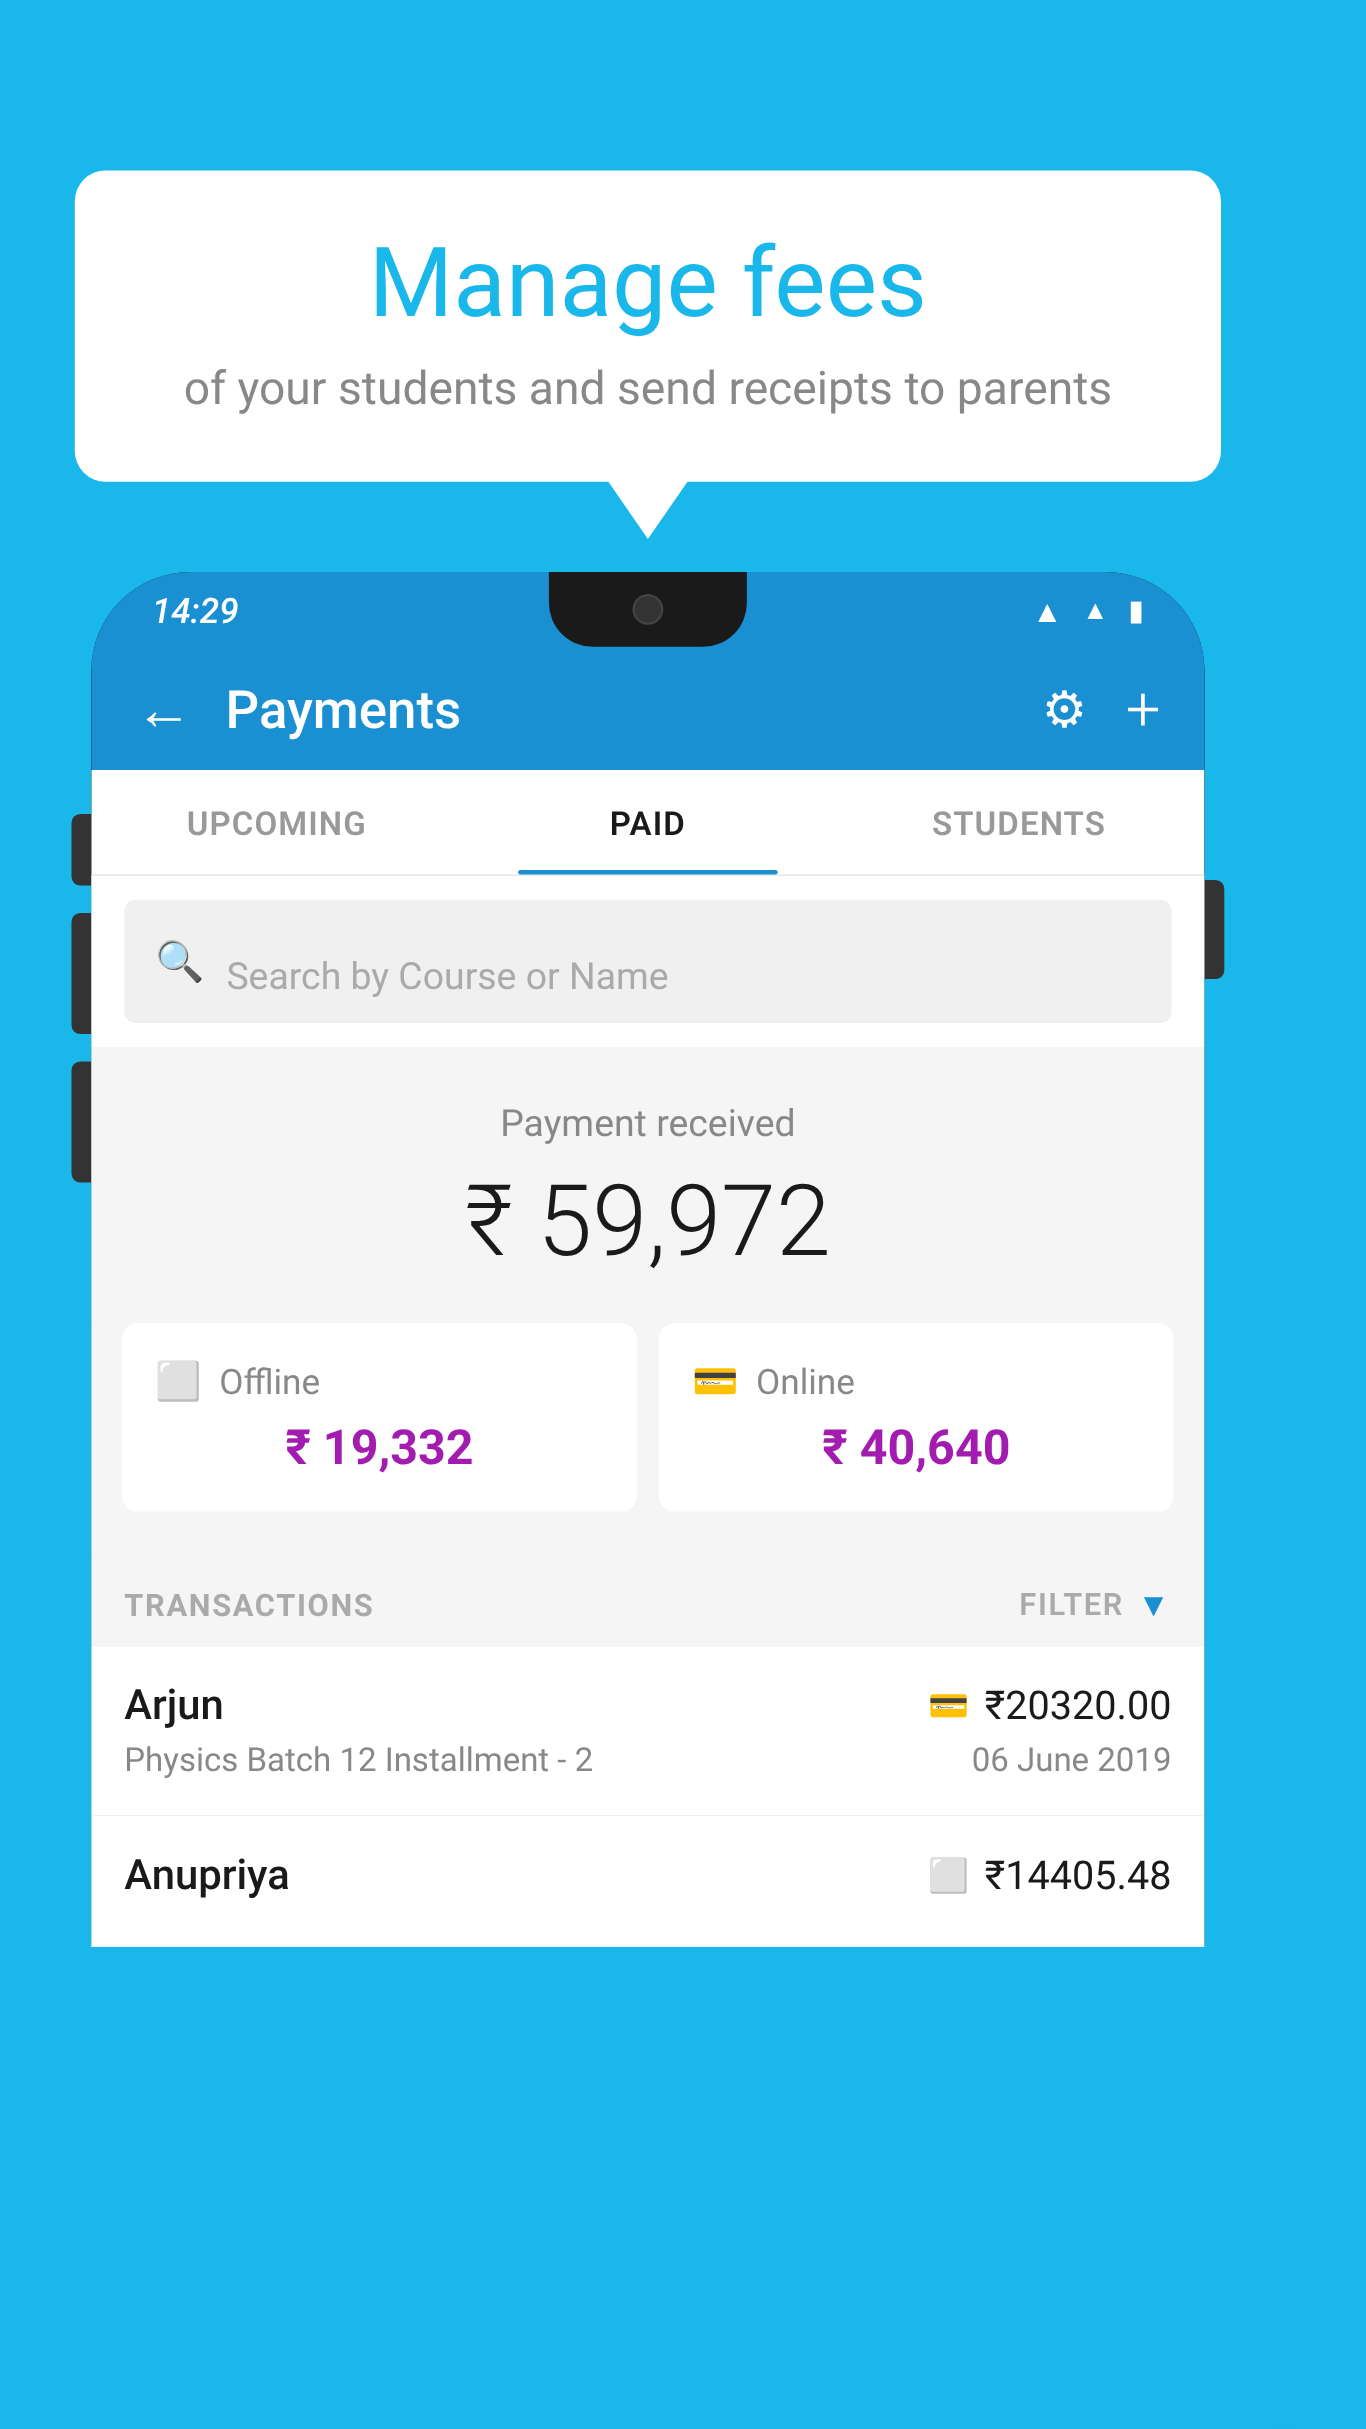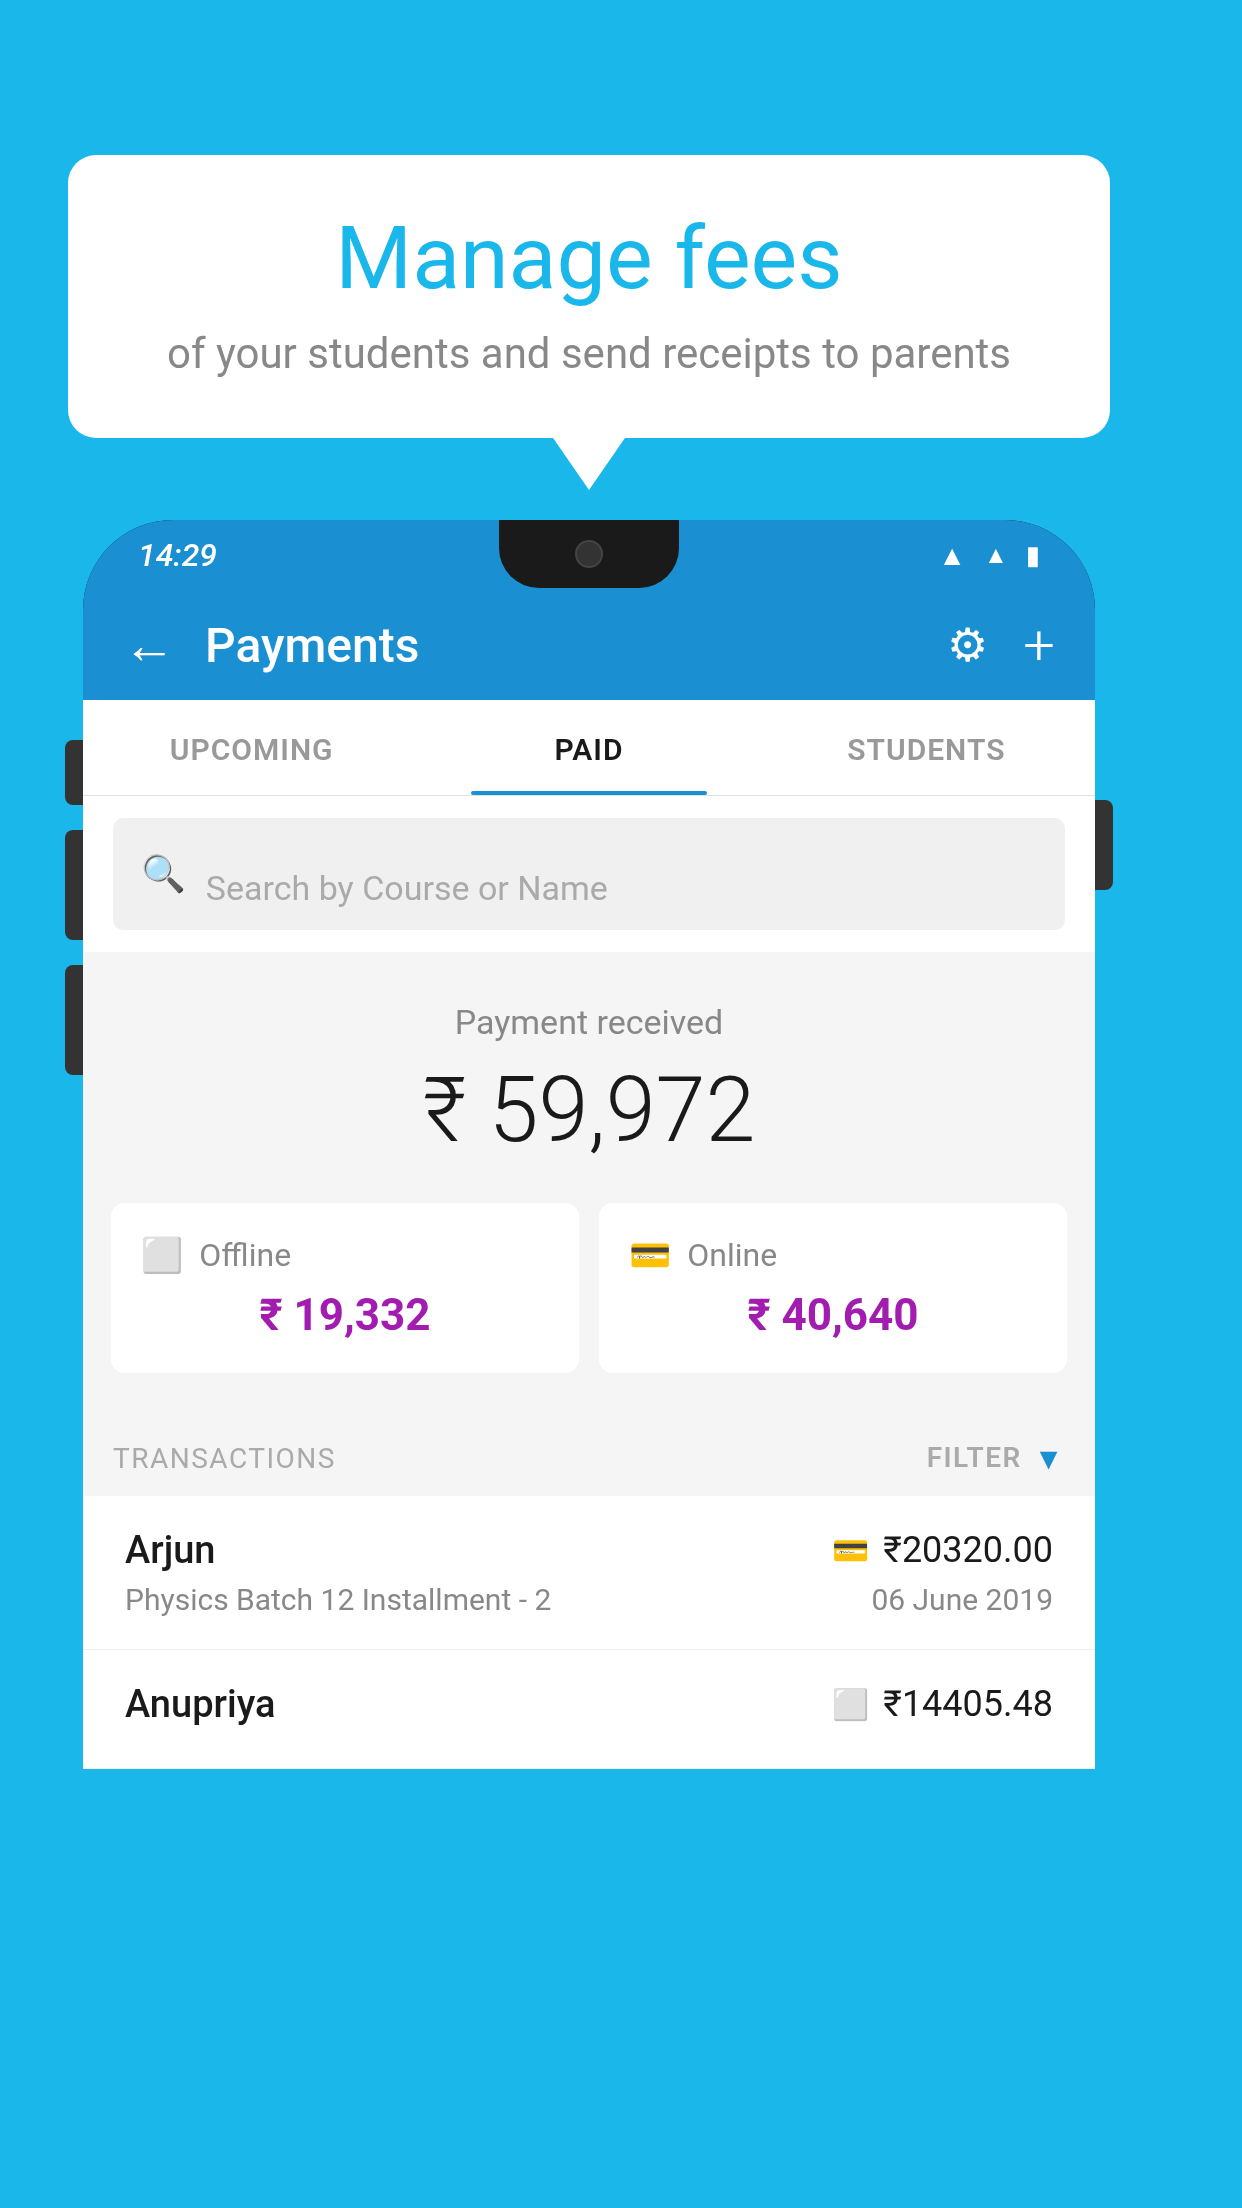--- a/index.html
+++ b/index.html
@@ -285,21 +285,21 @@
       background: #f5f5f5;
       display: flex;
       justify-content: space-between;
       align-items: center;
       padding: 28px 30px 20px;
     }
 
     .transactions-label {
       color: #aaa;
       font-size: 28px;
-      font-weight: 400;
+      font-weight: 700;
       letter-spacing: 1.5px;
       text-align: center;
     }
 
     .filter-btn {
       display: flex;
       align-items: flex-start;
       gap: 12px;
       color: #aaa;
       font-size: 28px;
@@ -312,21 +312,21 @@
       color: #1a8fd1;
       font-size: 30px;
     }
 
     
     .transaction-list {
       background: white;
     }
 
     .transaction-item {
-      padding: 32px 42px;
+      padding: 32px 30px;
       border-bottom: 1px solid #f0f0f0;
     }
 
     .transaction-row1 {
       display: flex;
       justify-content: space-between;
       align-items: center;
       margin-bottom: 10px;
     }
 

